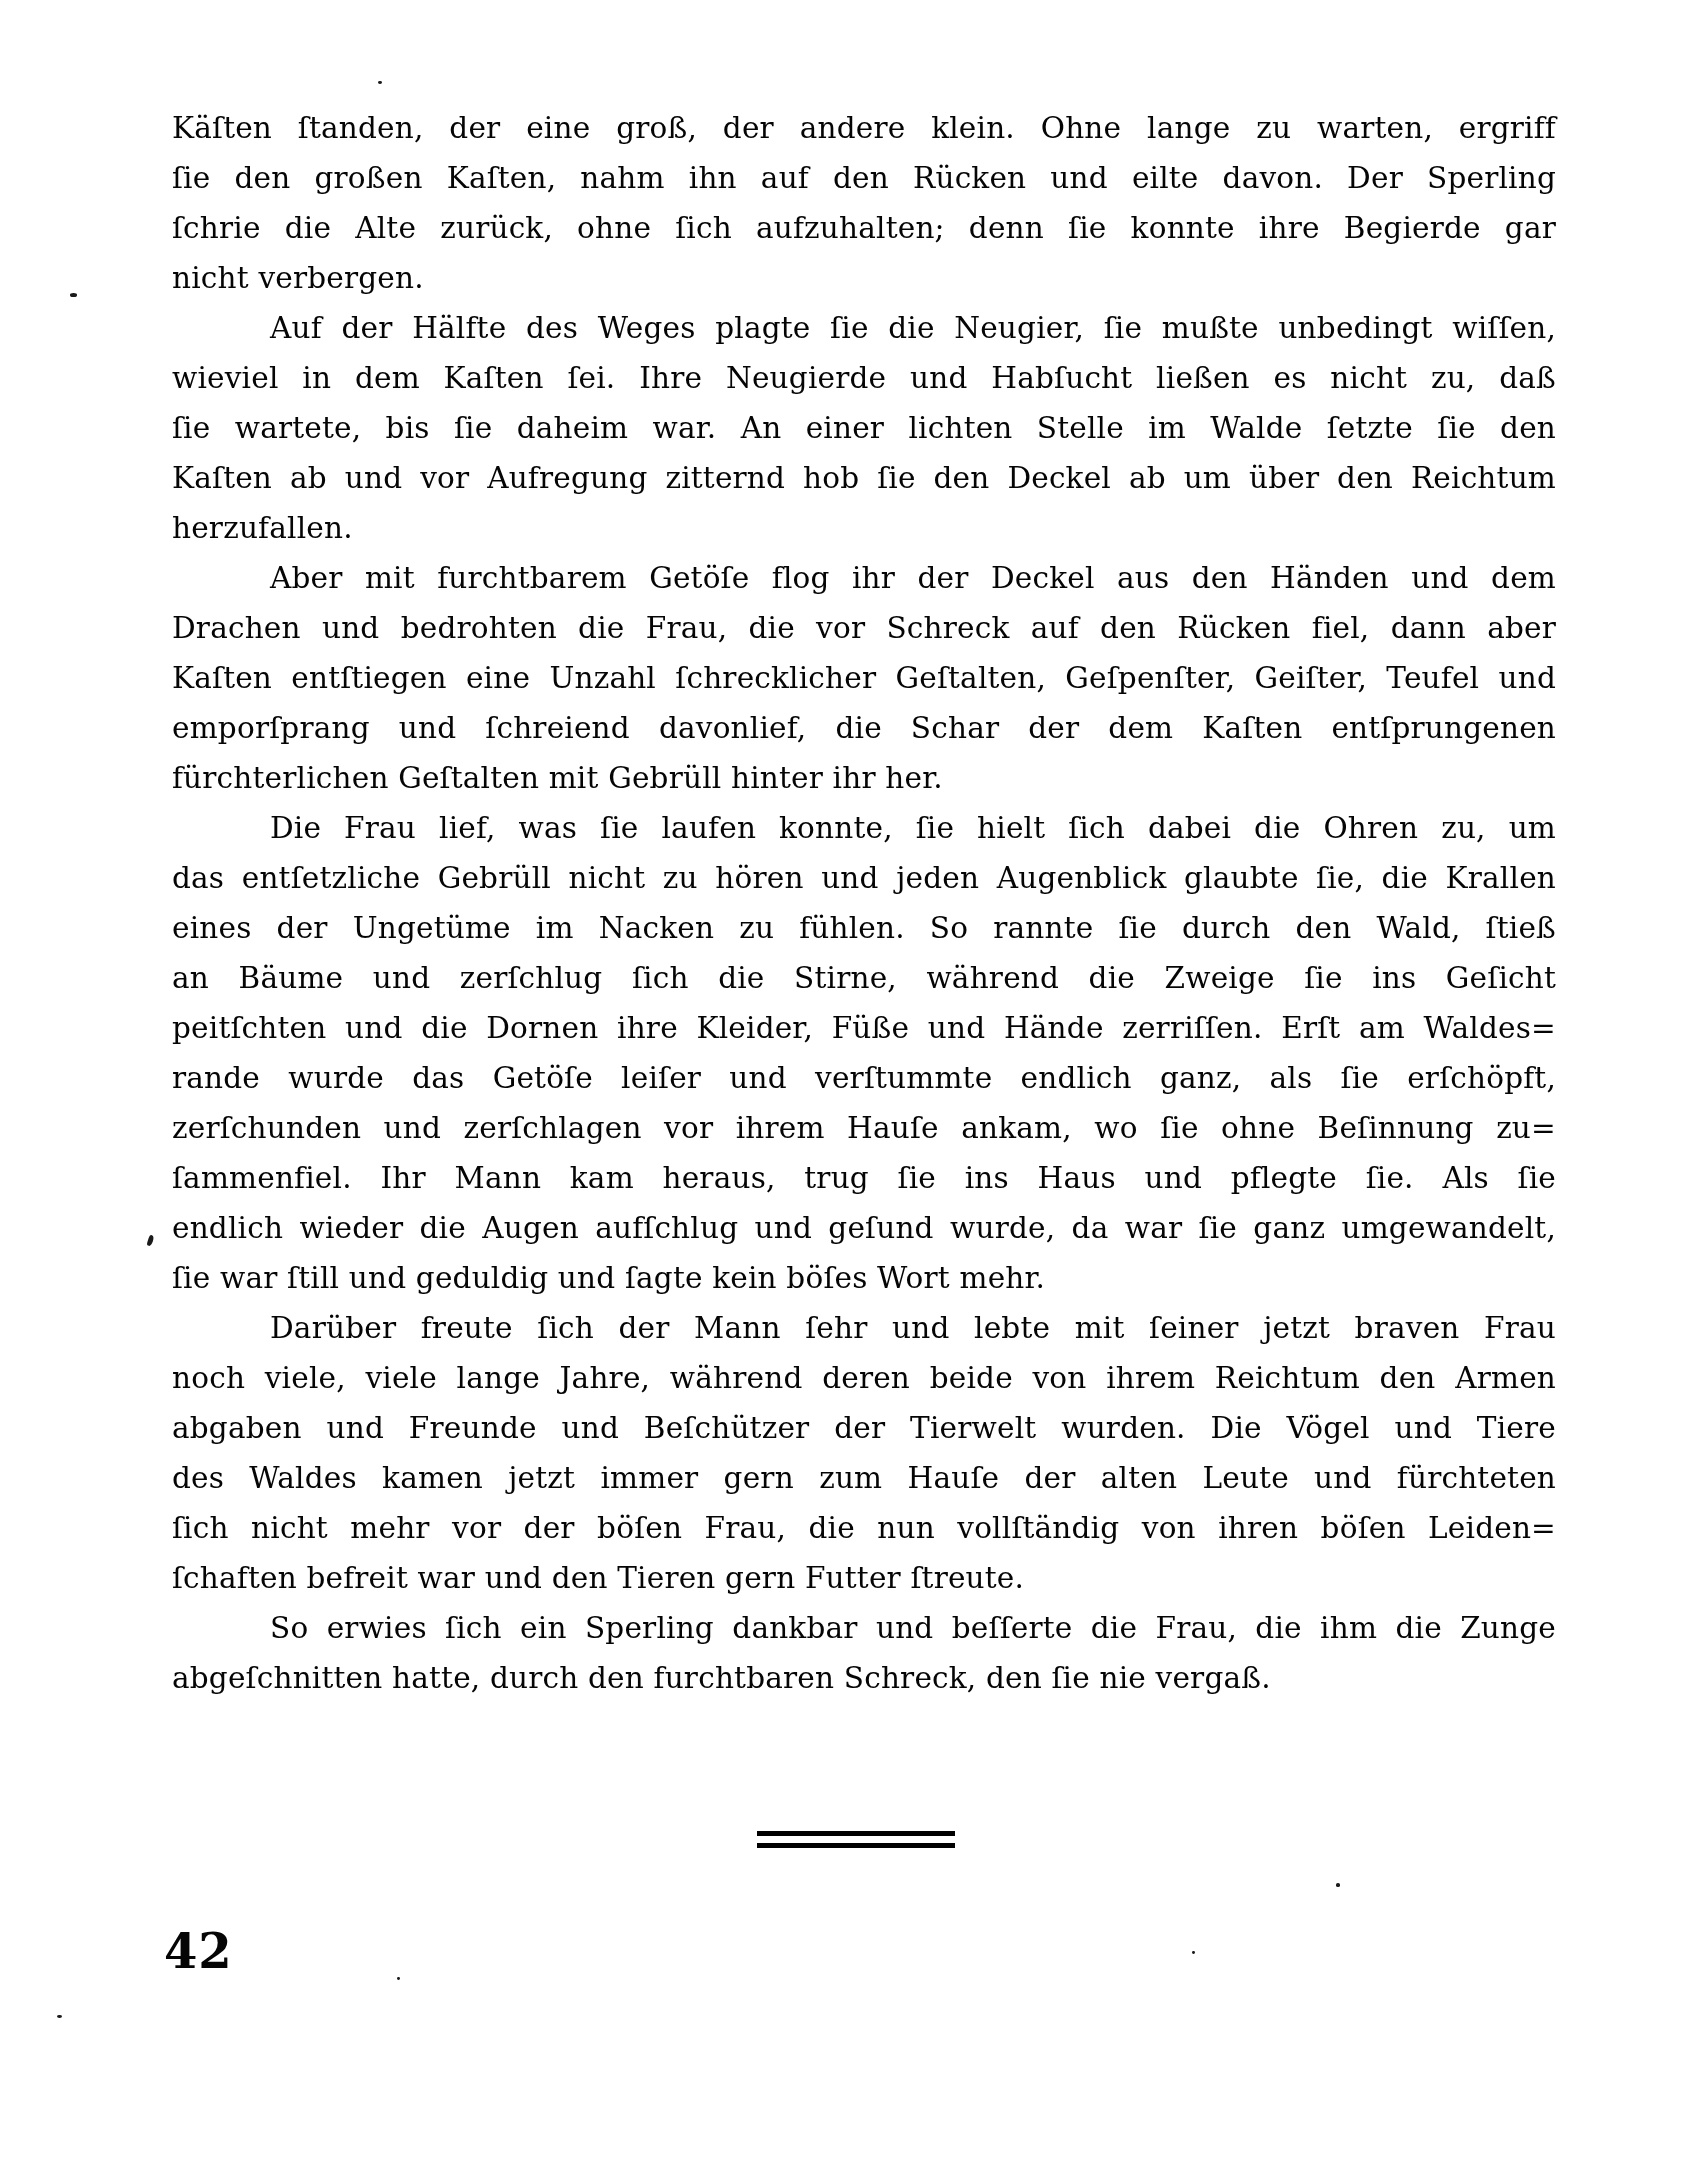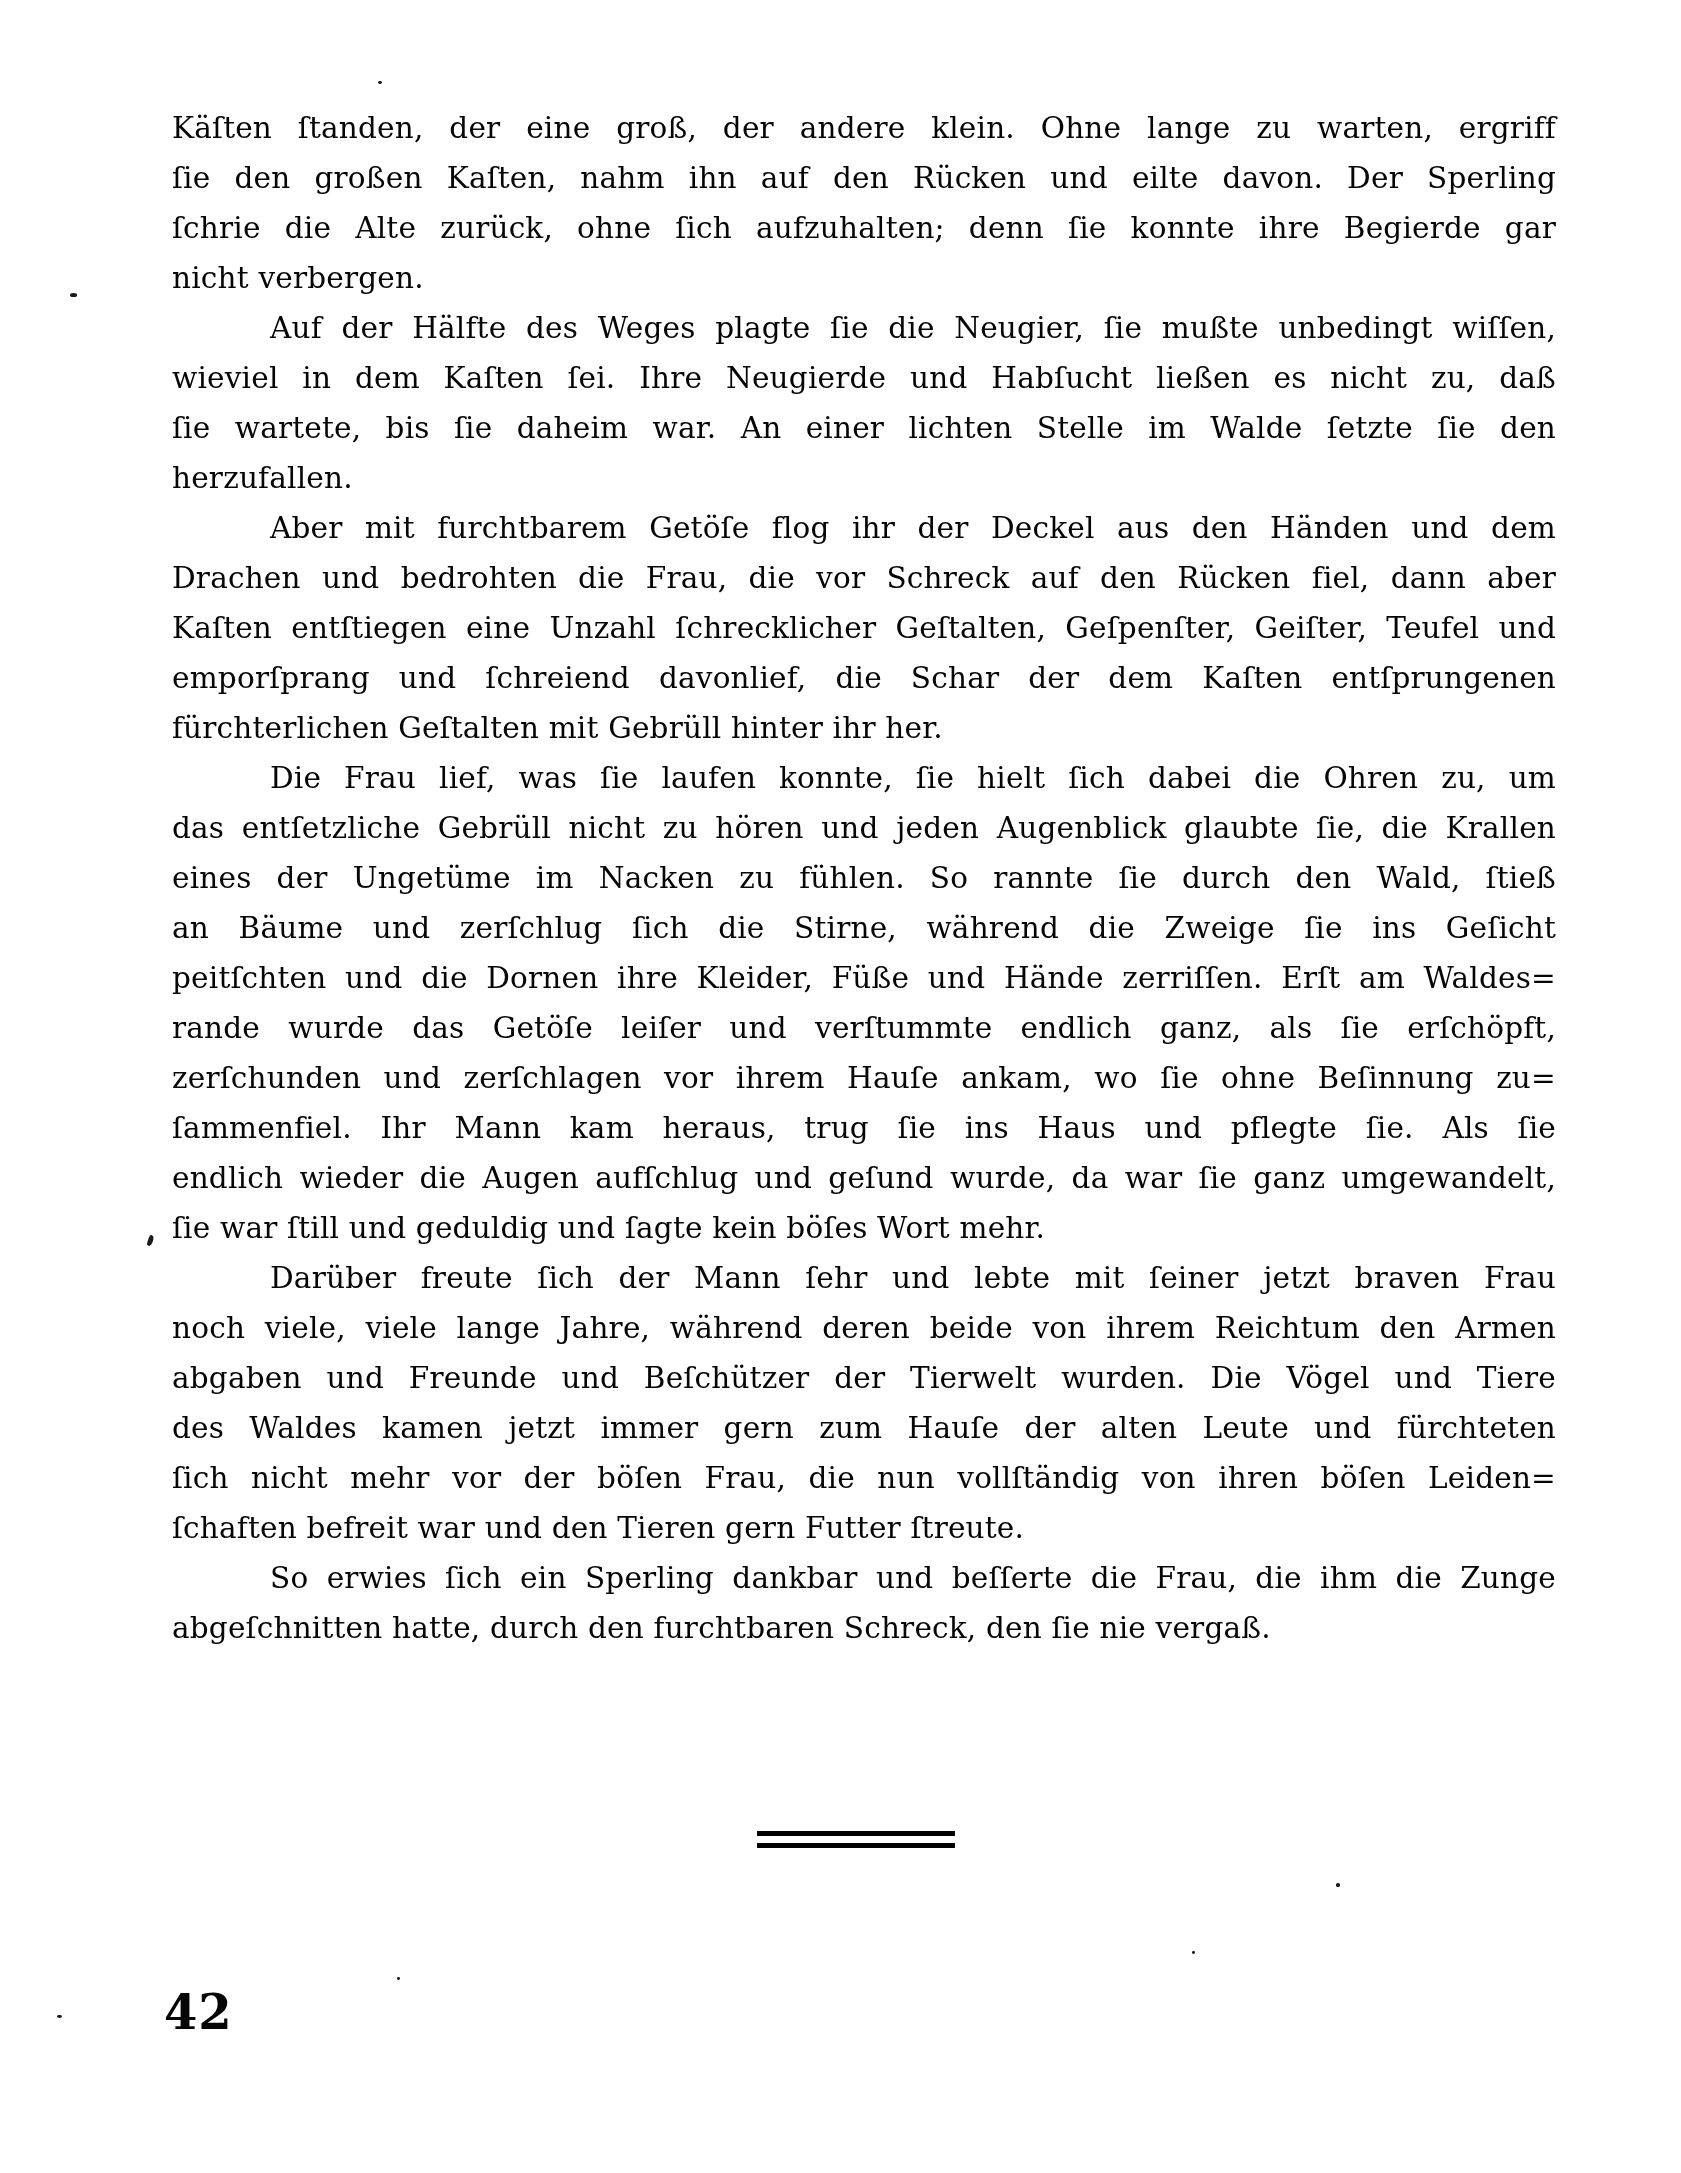--- a/index.html
+++ b/index.html
@@ -44,21 +44,21 @@
     top: 1831px;
     width: 198px;
     height: 16.6px;
     border-top: 5.5px solid #000;
     border-bottom: 5.5px solid #000;
     box-sizing: border-box;
   }
   .page-number {
     position: absolute;
     left: 164px;
-    top: 1984px;
+    top: 1923px;
     font-size: 48px;
     font-weight: bold;
     font-family: "DejaVu Serif", serif;
     color: #050505;
     letter-spacing: 0.9px;
   }
   .speck {
     position: absolute;
     background: #1a1a1a;
     border-radius: 50%;
@@ -77,20 +77,21 @@
 <div class="page">
 
   <div class="text-block">
       <div class="line">Käſten ſtanden, der eine groß, der andere klein.  Ohne lange zu warten, ergriff</div>
       <div class="line">ſie den großen Kaſten, nahm ihn auf den Rücken und eilte davon.  Der Sperling</div>
       <div class="line">ſchrie die Alte zurück, ohne ſich aufzuhalten; denn ſie konnte ihre Begierde gar</div>
       <div class="line para-end">nicht verbergen.</div>
       <div class="line indent">Auf der Hälfte des Weges plagte ſie die Neugier, ſie mußte unbedingt wiſſen,</div>
       <div class="line">wieviel in dem Kaſten ſei.  Ihre Neugierde und Habſucht ließen es nicht zu, daß</div>
       <div class="line">ſie wartete, bis ſie daheim war.  An einer lichten Stelle im Walde ſetzte ſie den</div>
+      <div class="line">Kaſten ab und vor Aufregung zitternd hob ſie den Deckel ab  um über den Reichtum</div>
       <div class="line para-end">herzufallen.</div>
       <div class="line indent">Aber mit furchtbarem Getöſe flog ihr der Deckel aus den Händen und dem</div>
       <div class="line">Drachen und bedrohten die Frau, die vor Schreck auf den Rücken fiel, dann aber</div>
       <div class="line">Kaſten entſtiegen eine Unzahl ſchrecklicher Geſtalten, Geſpenſter, Geiſter, Teufel und</div>
       <div class="line">emporſprang und ſchreiend davonlief, die Schar der dem Kaſten entſprungenen</div>
       <div class="line para-end">fürchterlichen Geſtalten mit Gebrüll hinter ihr her.</div>
       <div class="line indent">Die Frau lief, was ſie laufen konnte, ſie hielt ſich dabei die Ohren zu, um</div>
       <div class="line">das entſetzliche Gebrüll nicht zu hören und jeden Augenblick glaubte ſie, die Krallen</div>
       <div class="line">eines der Ungetüme im Nacken zu fühlen.  So rannte ſie durch den Wald, ſtieß</div>
       <div class="line">an Bäume und zerſchlug ſich die Stirne, während die Zweige ſie ins Geſicht</div>

